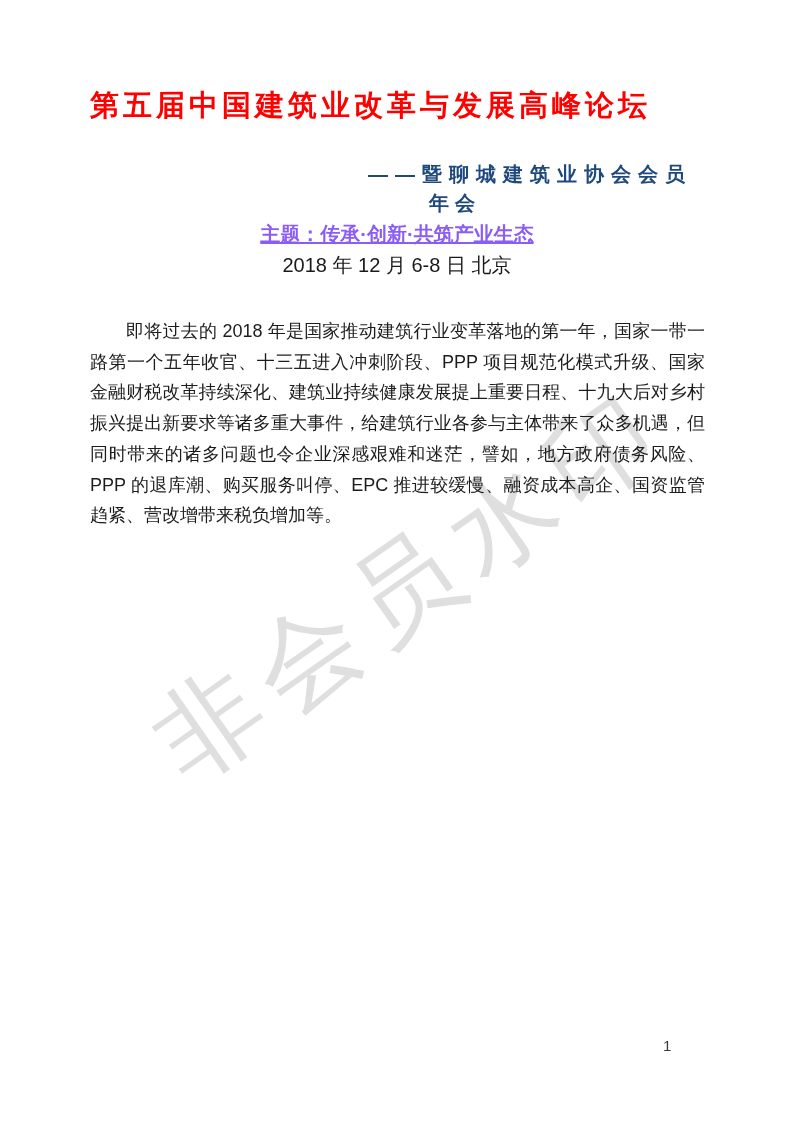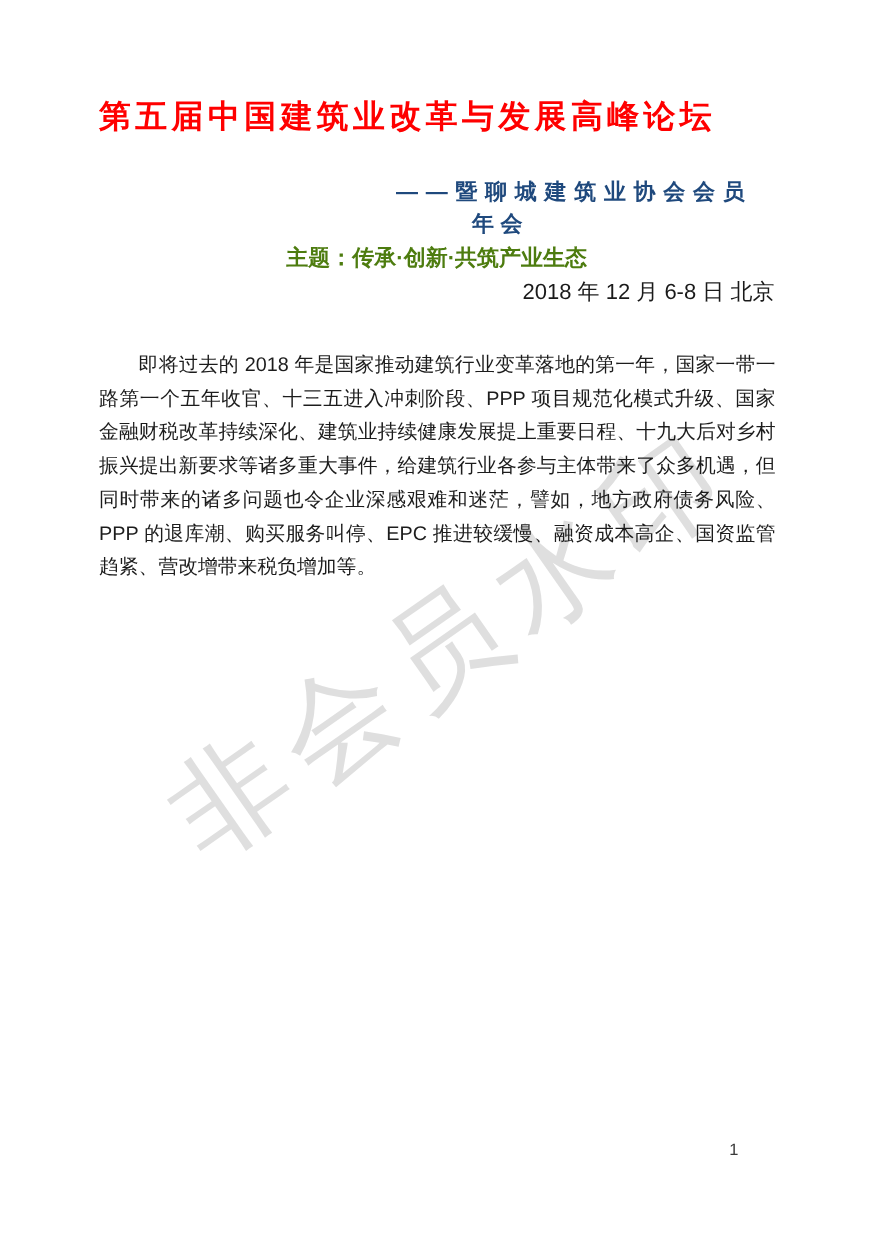--- a/index.html
+++ b/index.html
@@ -43,40 +43,41 @@
   }
   .subtitle-line {
     position: absolute;
     font-size: 20px;
     font-weight: bold;
     color: #1F497D;
     z-index: 1;
     white-space: nowrap;
   }
   .subtitle-1 { top: 132px; left: 361px; letter-spacing: 5px; }
-  .subtitle-2 { top: 161px; left: 360px; letter-spacing: 7px; }
+  .subtitle-2 { top: 161px; left: 368px; letter-spacing: 7px; }
   .subtitle-3 { top: 190px; left: 429px; letter-spacing: 6px; }
   .theme-line {
     position: absolute;
     top: 221px;
     left: 90px;
     width: 614px;
     text-align: center;
     font-size: 20px;
     font-weight: bold;
-    color: #4d7c0f;
+    color: #8b5cf6;
     z-index: 1;
     white-space: nowrap;
+    text-decoration: underline;
   }
   .date-line {
     position: absolute;
     top: 252px;
     left: 90px;
     width: 614px;
-    text-align: right;
+    text-align: center;
     font-size: 20px;
     font-weight: normal;
     color: #1a1a1a;
     z-index: 1;
     white-space: nowrap;
   }
   .body-text {
     position: absolute;
     top: 316px;
     left: 90px;

